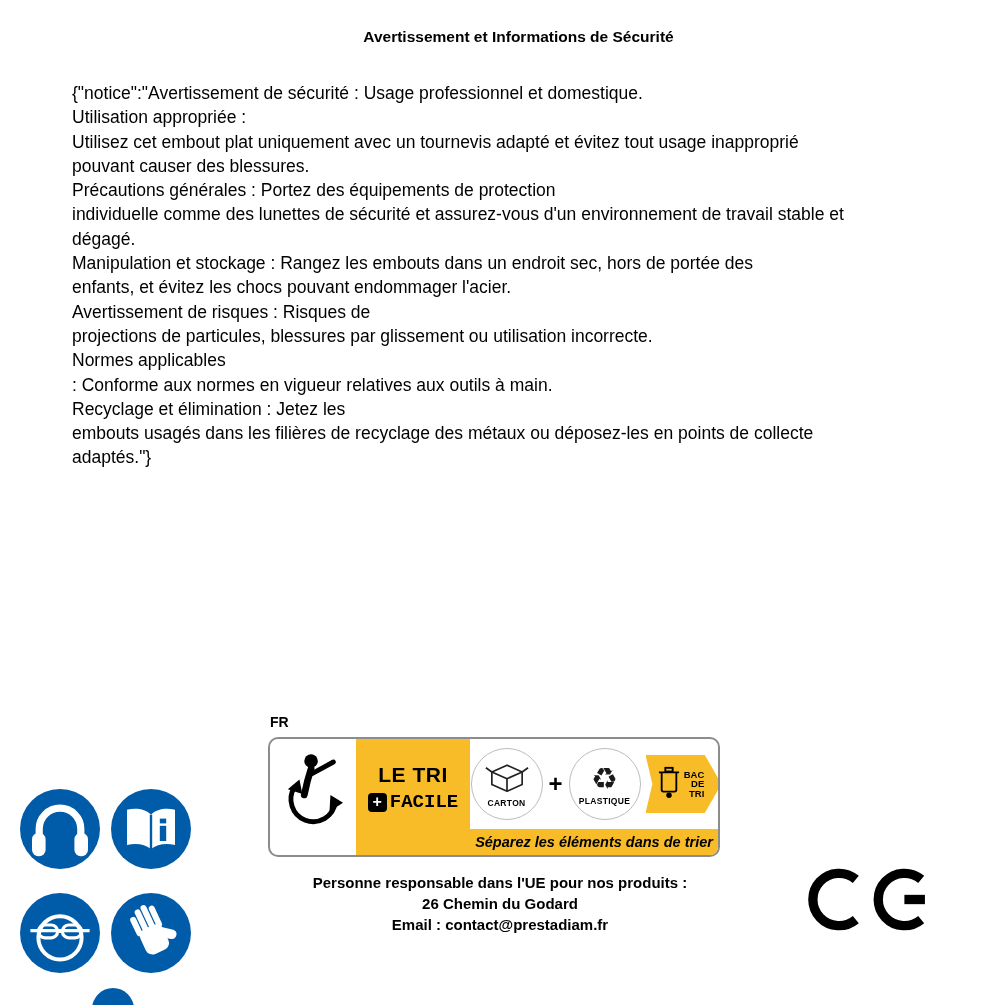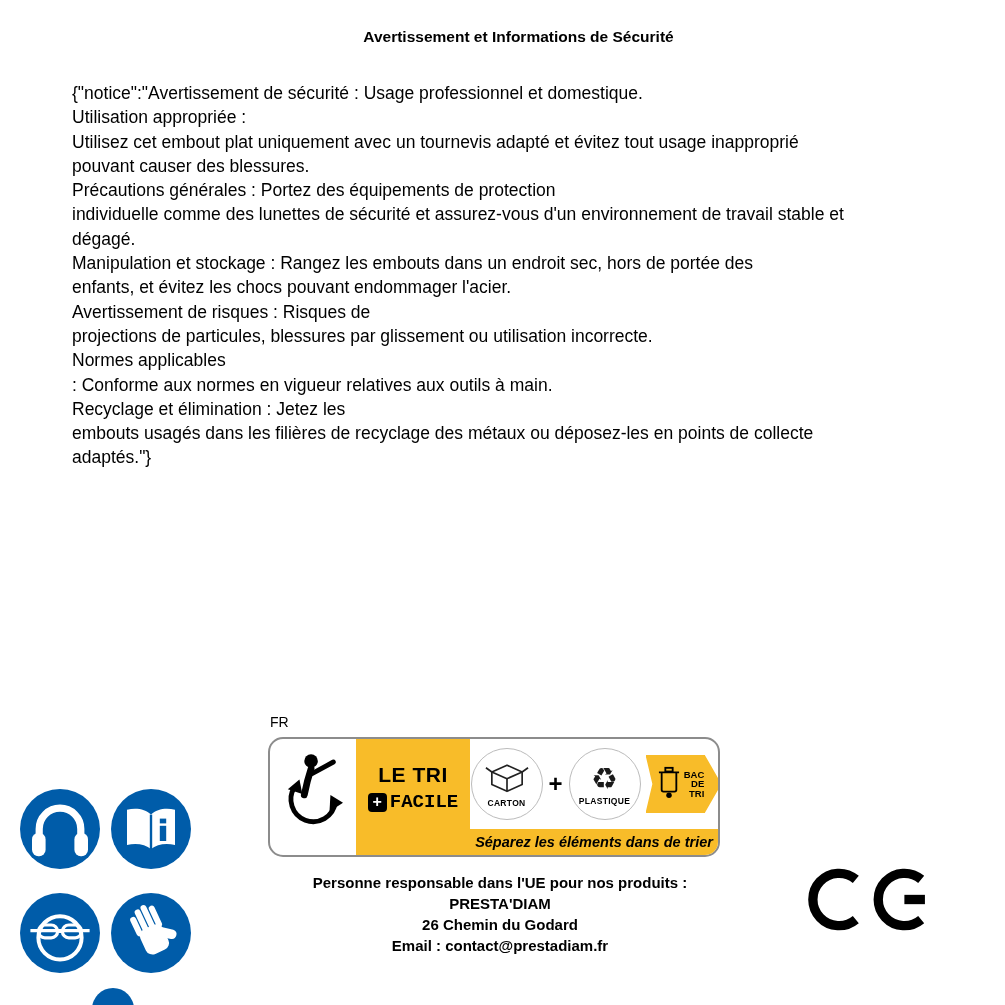--- a/index.html
+++ b/index.html
@@ -21,24 +21,24 @@
     position: absolute; left: 20px; top: 789px;
     display: grid; grid-template-columns: 80px 80px; grid-auto-rows: 80px;
     column-gap: 11px; row-gap: 24px;
   }
   .icons-grid svg { width: 80px; height: 80px; display: block; }
   .partial-icon {
     position: absolute; left: 92px; top: 988px; width: 42px; height: 42px;
     border-radius: 50%; background: var(--safety_blue, #005CA9);
   }
   
-  .fr-label { position: absolute; left: 270px; top: 714px; font-size: 14px; font-weight: normal; }
+  .fr-label { position: absolute; left: 270px; top: 714px; font-size: 14px; font-weight: bold; }
   .tri-label {
     position: absolute; left: 268px; top: 737px; width: 452px; height: 120px;
-    border: 2px solid #8c8c8c; border-radius: 15px; overflow: hidden;
+    border: 2px solid #8c8c8c; border-radius: 10px; overflow: hidden;
     display: flex; background: #fff; box-sizing: border-box;
   }
   .triman {
     width: 86px; display: flex; align-items: center; justify-content: center;
     padding-bottom: 8px; flex: 0 0 auto;
   }
   .triman svg { width: 62px; height: 84px; }
   .yellow-block {
     width: 114px; flex: 0 0 auto; background: var(--label_yellow, #F8BC29);
     display: flex; flex-direction: column; justify-content: center; align-items: center;
@@ -211,21 +211,20 @@
             <div>TRI</div>
           </span>
         </div>
       </div>
       <div class="tri-footer">Séparez les éléments dans de trier</div>
     </div>
   </div>
 
   <div class="responsible">
     <div>Personne responsable dans l'UE pour nos produits :</div>
-    <div>PRESTA'DIAM</div>
     <div>26 Chemin du Godard</div>
     <div>Email : contact@prestadiam.fr</div>
   </div>
 
   <div class="ce-mark">
     <svg viewBox="0 0 212 100">
       <title>CE</title>
       <g fill="none" stroke="#000" stroke-width="15">
         <path d="M 80 17.8 A 42 42 0 1 0 80 82.2"></path>
         <path d="M 185 17.8 A 42 42 0 1 0 185 82.2"></path>

